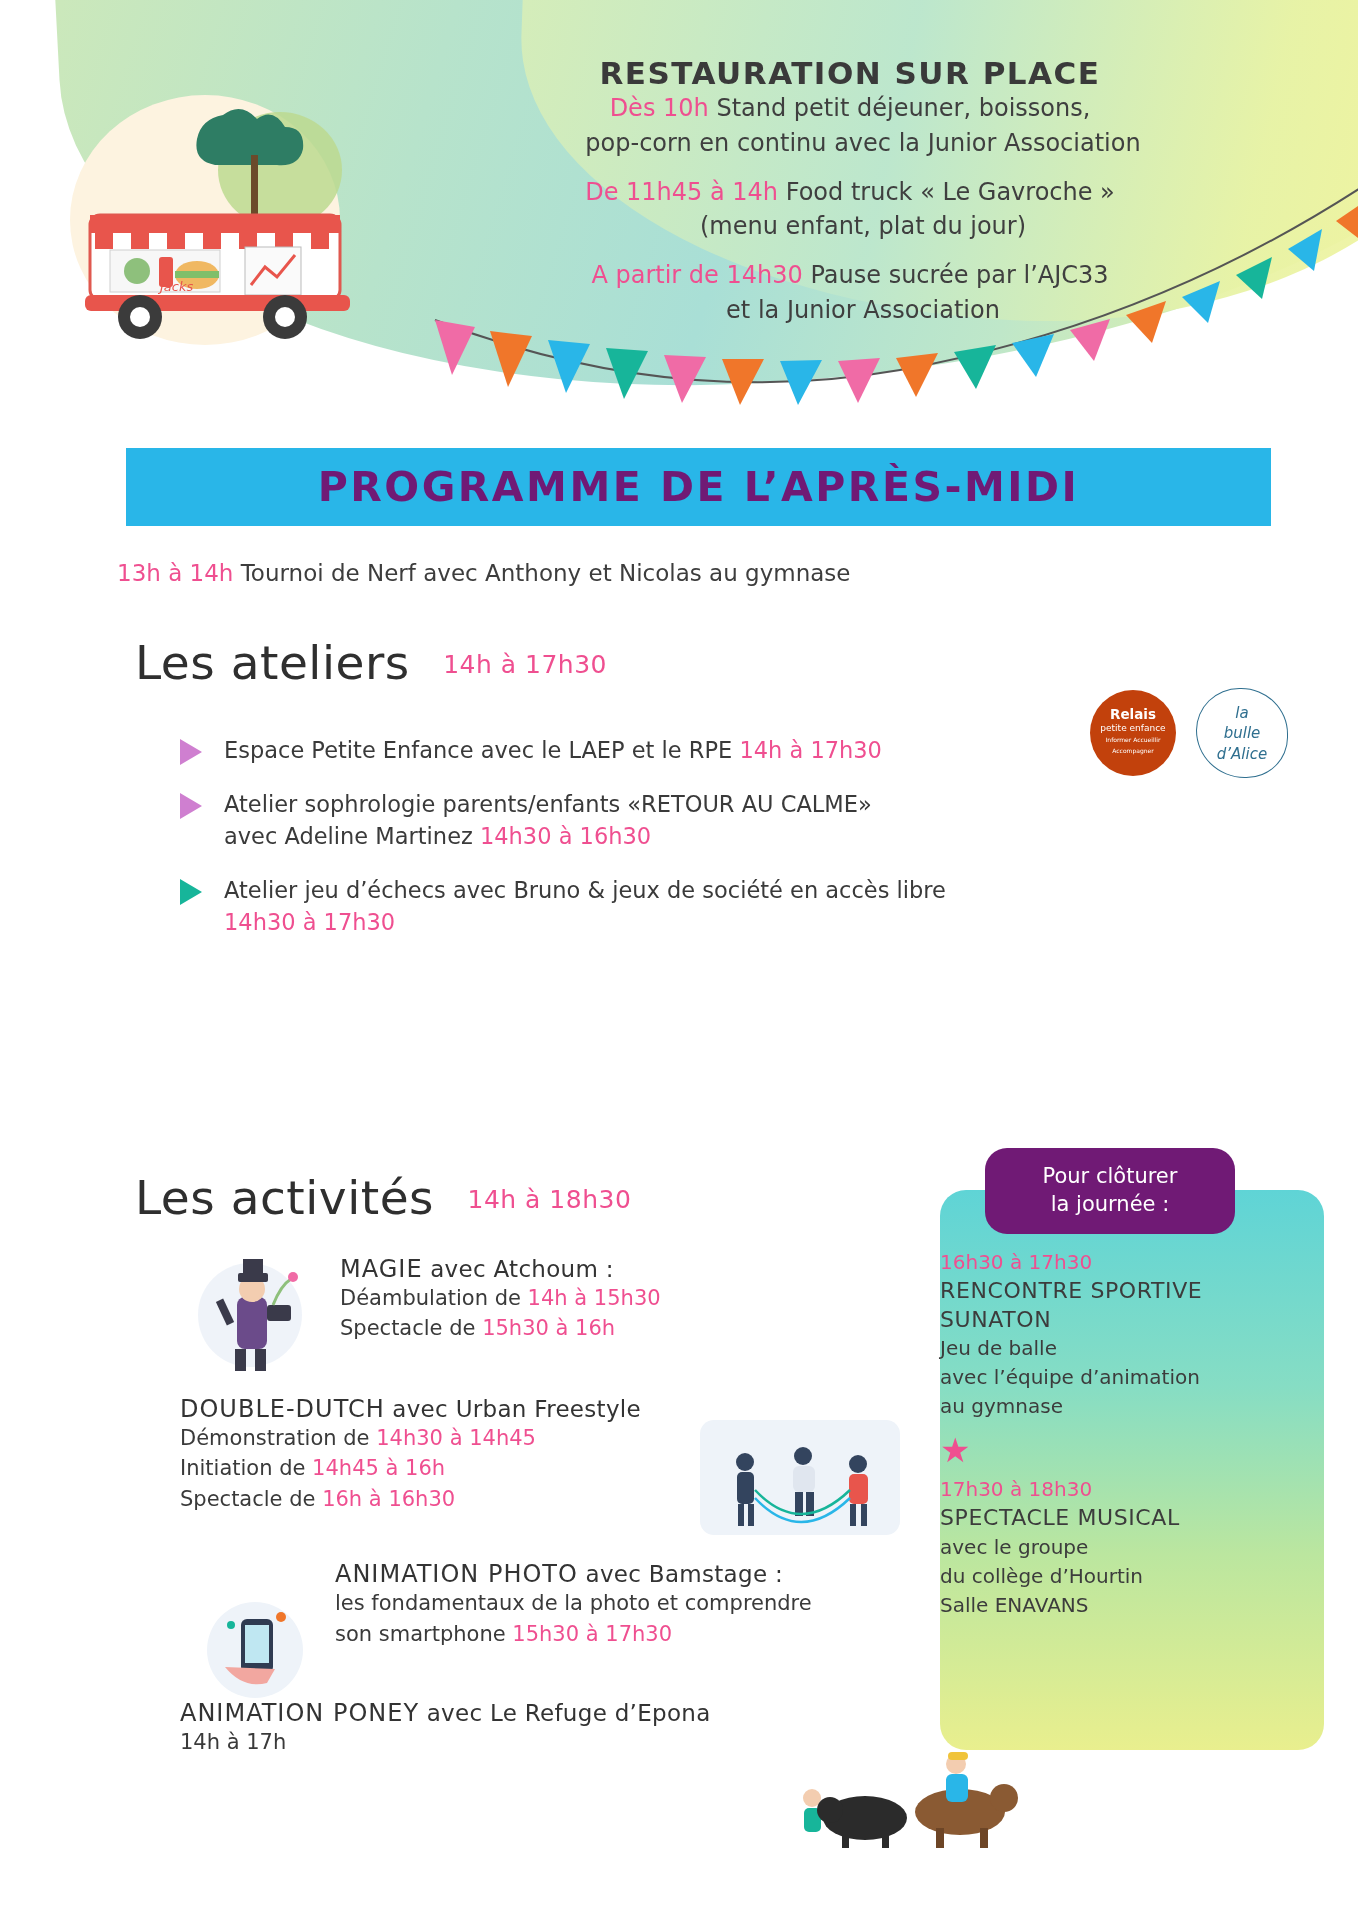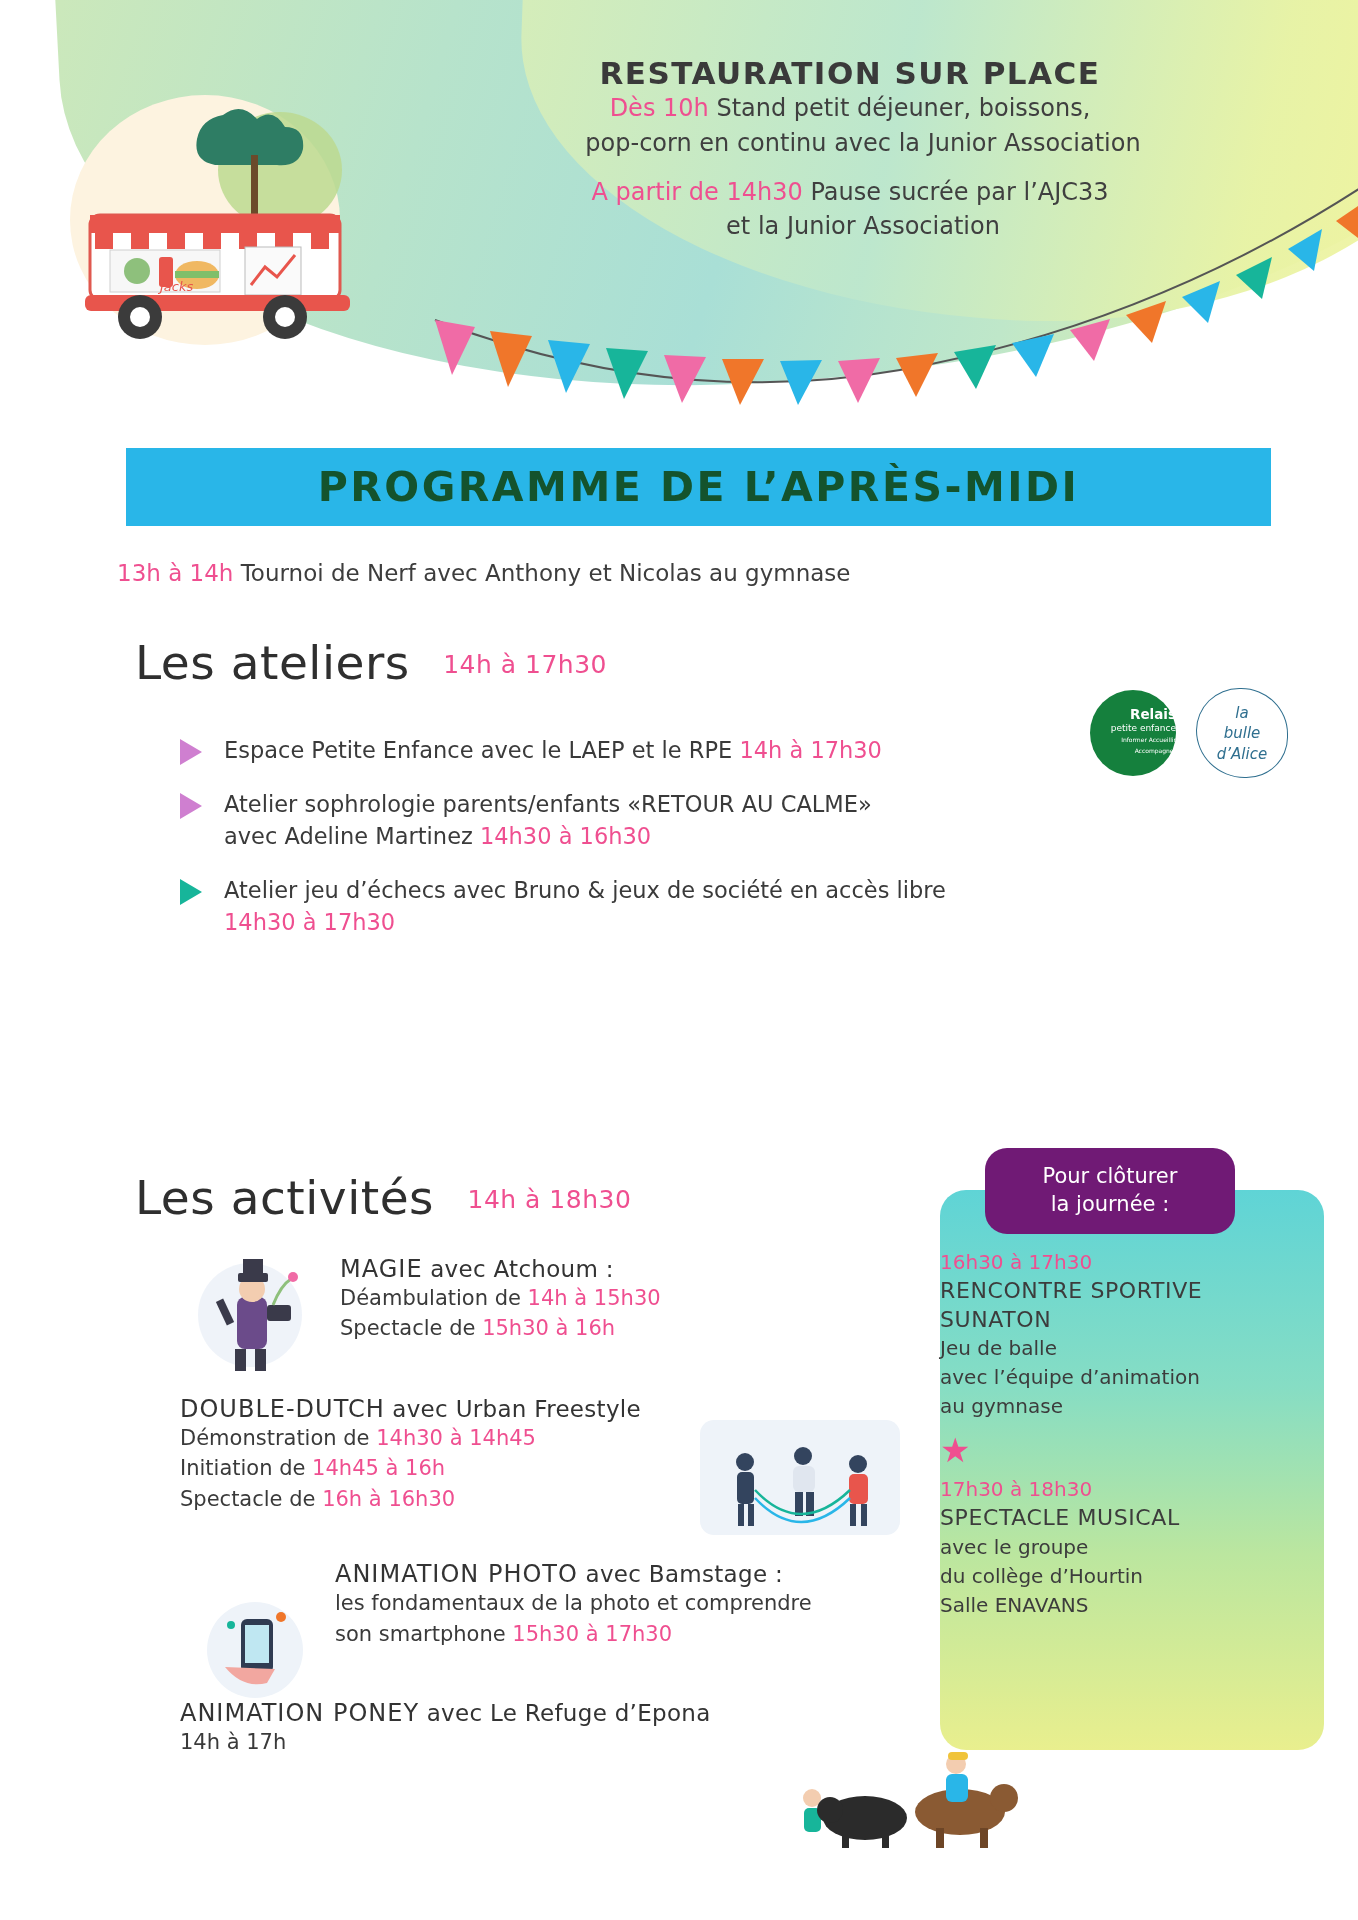--- a/index.html
+++ b/index.html
@@ -51,21 +51,21 @@
   .resto p { font-size:24px; line-height:1.45; margin-bottom:14px; color:#3f3f3f; }
   .pink { color:#ef4f90; }
   .resto .l2 { padding-left:26px; }
 
   
   .banner {
     position:absolute; left:126px; top:448px; width:1145px; height:78px;
     background:#29b6e8; display:flex; align-items:center; justify-content:center;
   }
   .banner span {
-    color:#14532d; font-size:41px; letter-spacing:2.5px; font-weight:700;
+    color:#701a75; font-size:41px; letter-spacing:2.5px; font-weight:700;
   }
 
   
   .nerf {
     position:absolute; left:117px; top:560px; font-size:23px; color:#3d3d3d;
   }
 
   
   .sec-title {
     position:absolute; font-size:47px; color:#2f2f2f; font-weight:400;
@@ -78,21 +78,21 @@
   .at-row { display:flex; align-items:flex-start; margin-bottom:22px; }
   .tri { width:0;height:0;border-style:solid;border-width:13px 0 13px 22px;
          border-color:transparent transparent transparent #cf7fd0; margin:4px 22px 0 0; flex:none;}
   .tri.orange { border-left-color:#f0762a; }
   .tri.green  { border-left-color:#17b59a; }
   .at-txt { font-size:22.5px; line-height:1.42; color:#3a3a3a; }
 
   
   .badge-relais {
     position:absolute; left:1090px; top:690px; width:86px; height:86px;
-    background:#15803d; border-radius:50%; color:#fff; text-align:right;
+    background:#c2410c; border-radius:50%; color:#fff; text-align:center;
     font-size:9px; padding-top:16px; line-height:1.25;
   }
   .badge-relais b { font-size:13.5px; display:block; }
   .badge-bulle {
     position:absolute; left:1196px; top:688px; width:92px; height:90px;
     border:1.6px solid #2f6f8f; border-radius:48% 52% 46% 54%;
     color:#2f6f8f; text-align:center; font-size:15px; padding-top:14px; line-height:1.35;
     font-style:italic;
   }
 
@@ -185,20 +185,25 @@
   </svg>
 
   <div class="resto">
     <h2>RESTAURATION SUR PLACE</h2>
     <p>
       <span class="pink">Dès 10h</span>
       <span>Stand petit déjeuner, boissons,</span><br>
       <span class="l2">pop-corn en continu avec la Junior Association</span>
     </p>
     <p>
+      <span class="pink">De 11h45 à 14h</span>
+      <span>Food truck « Le Gavroche »</span><br>
+      <span class="l2">(menu enfant, plat du jour)</span>
+    </p>
+    <p>
       <span class="pink">A partir de 14h30</span>
       <span>Pause sucrée par l’AJC33</span><br>
       <span class="l2">et la Junior Association</span>
     </p>
   </div>
 
   <div class="banner">
     <span>PROGRAMME DE L’APRÈS-MIDI</span>
   </div>
 

